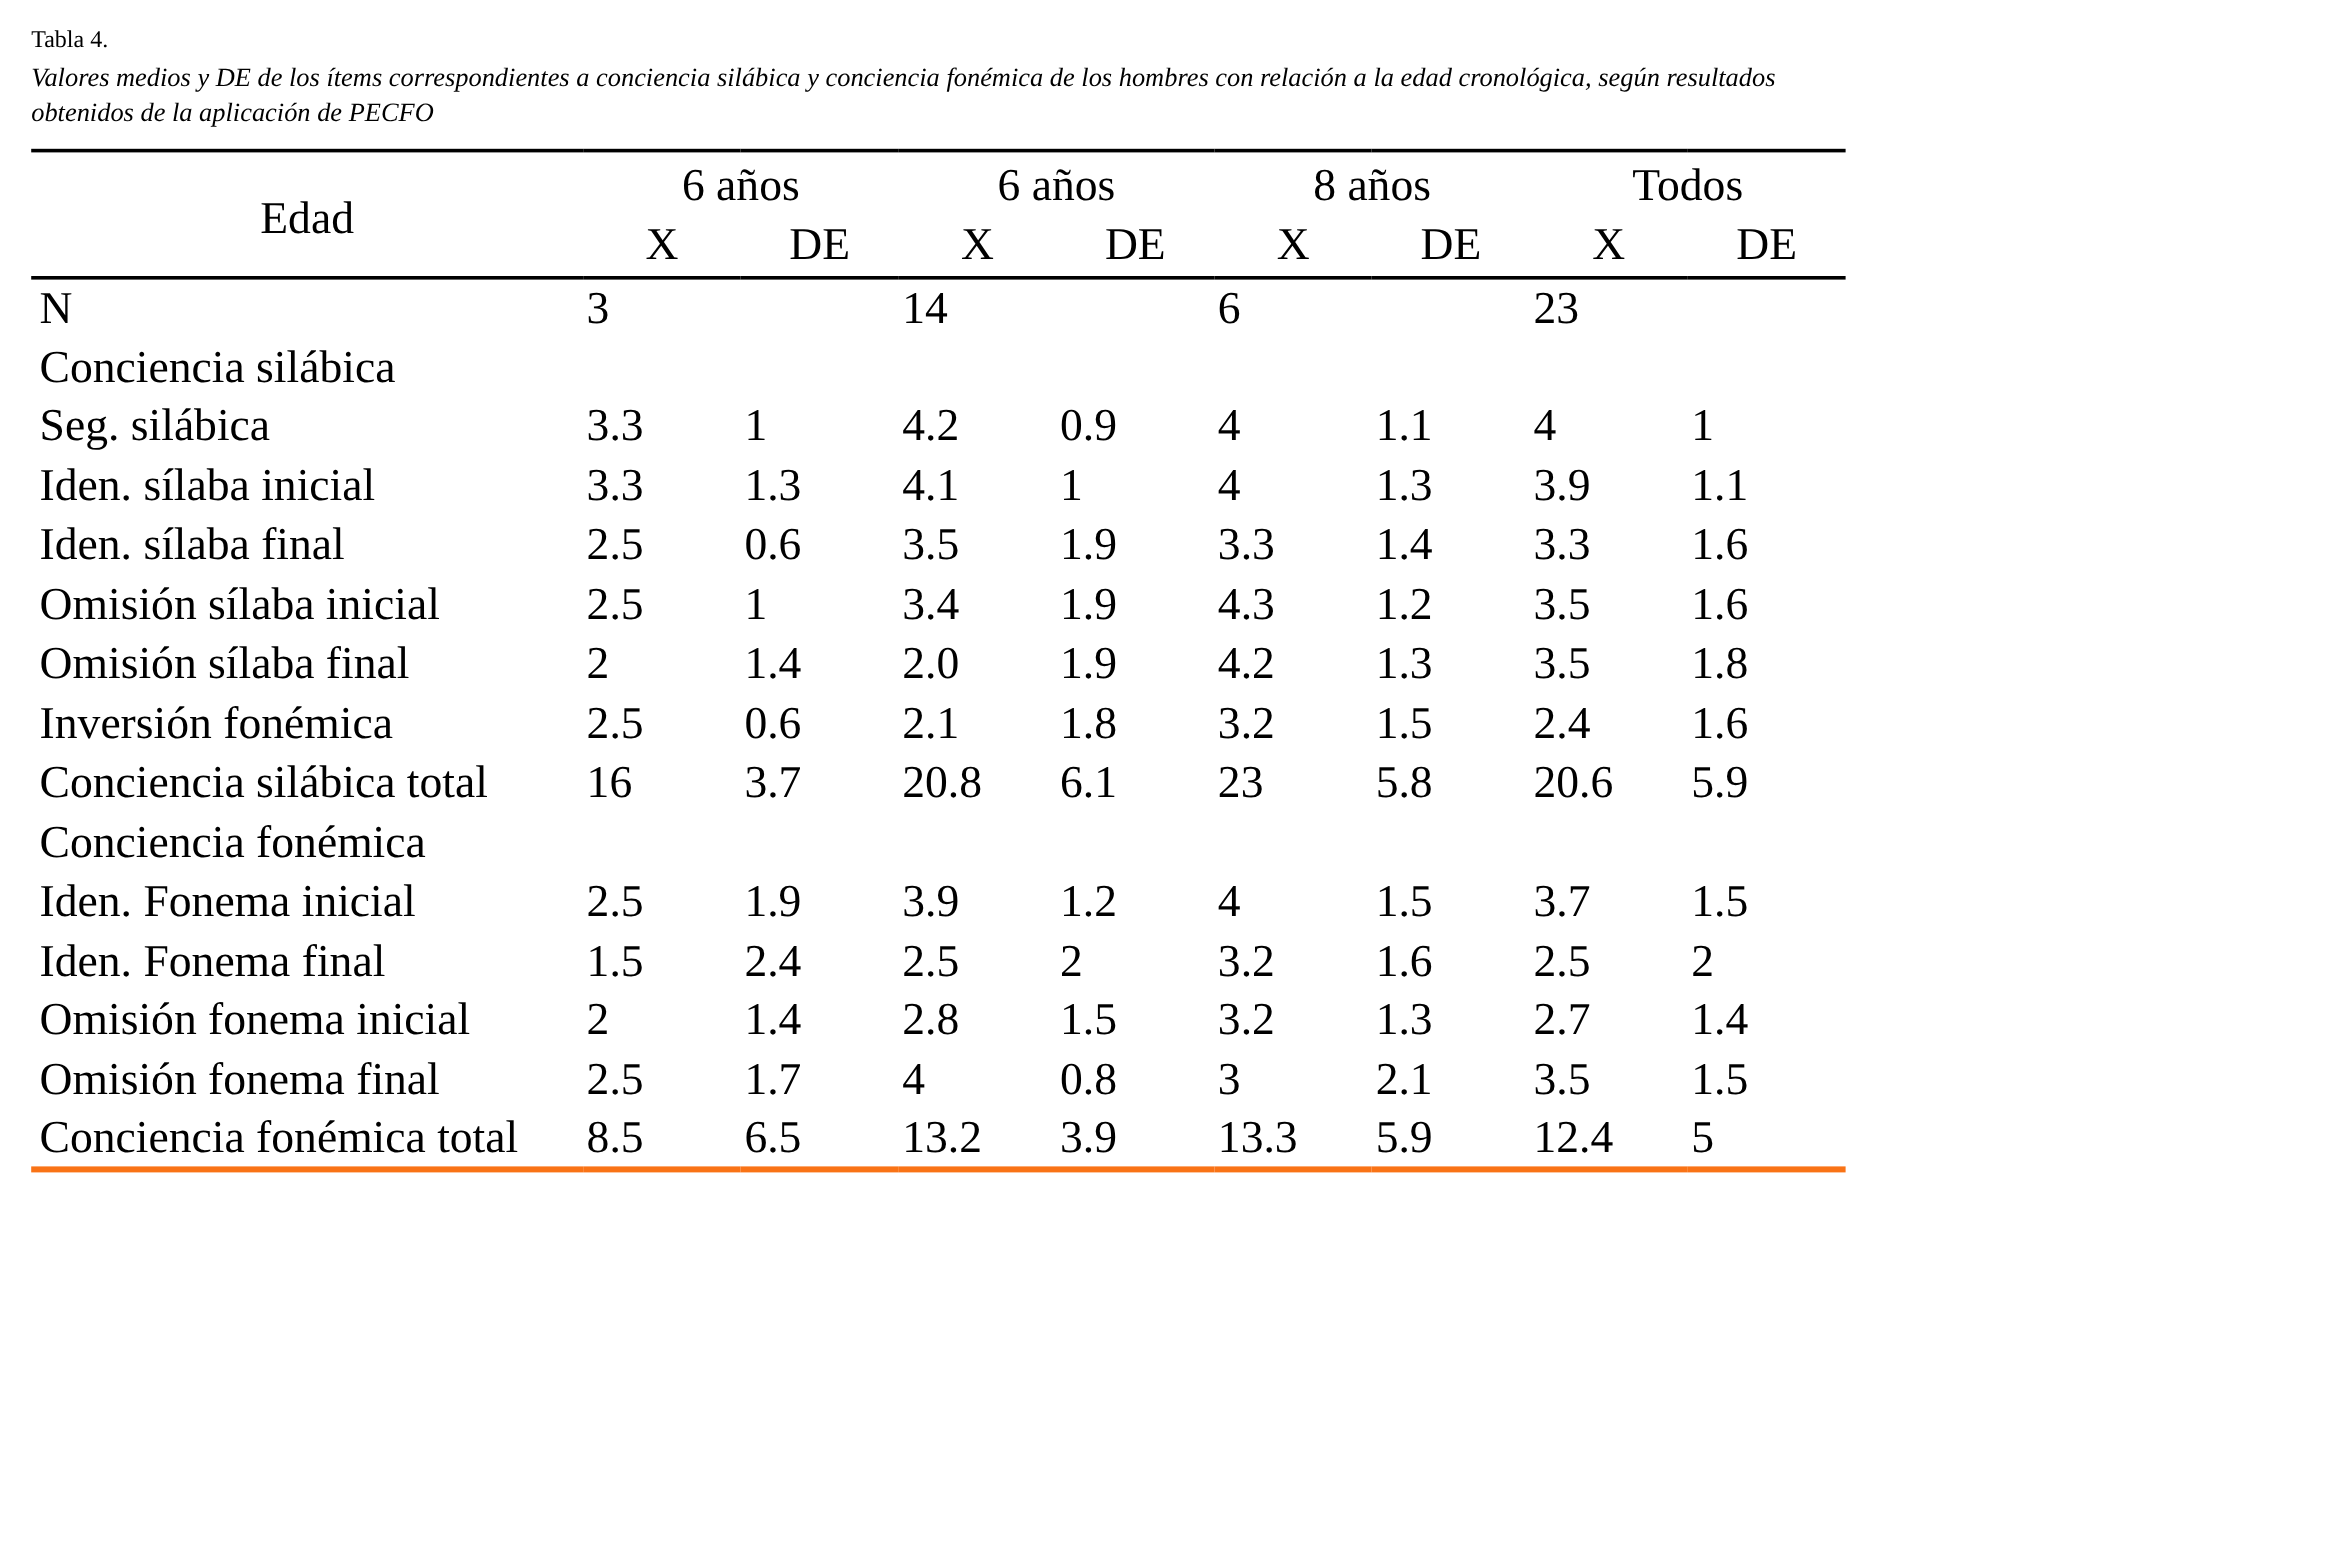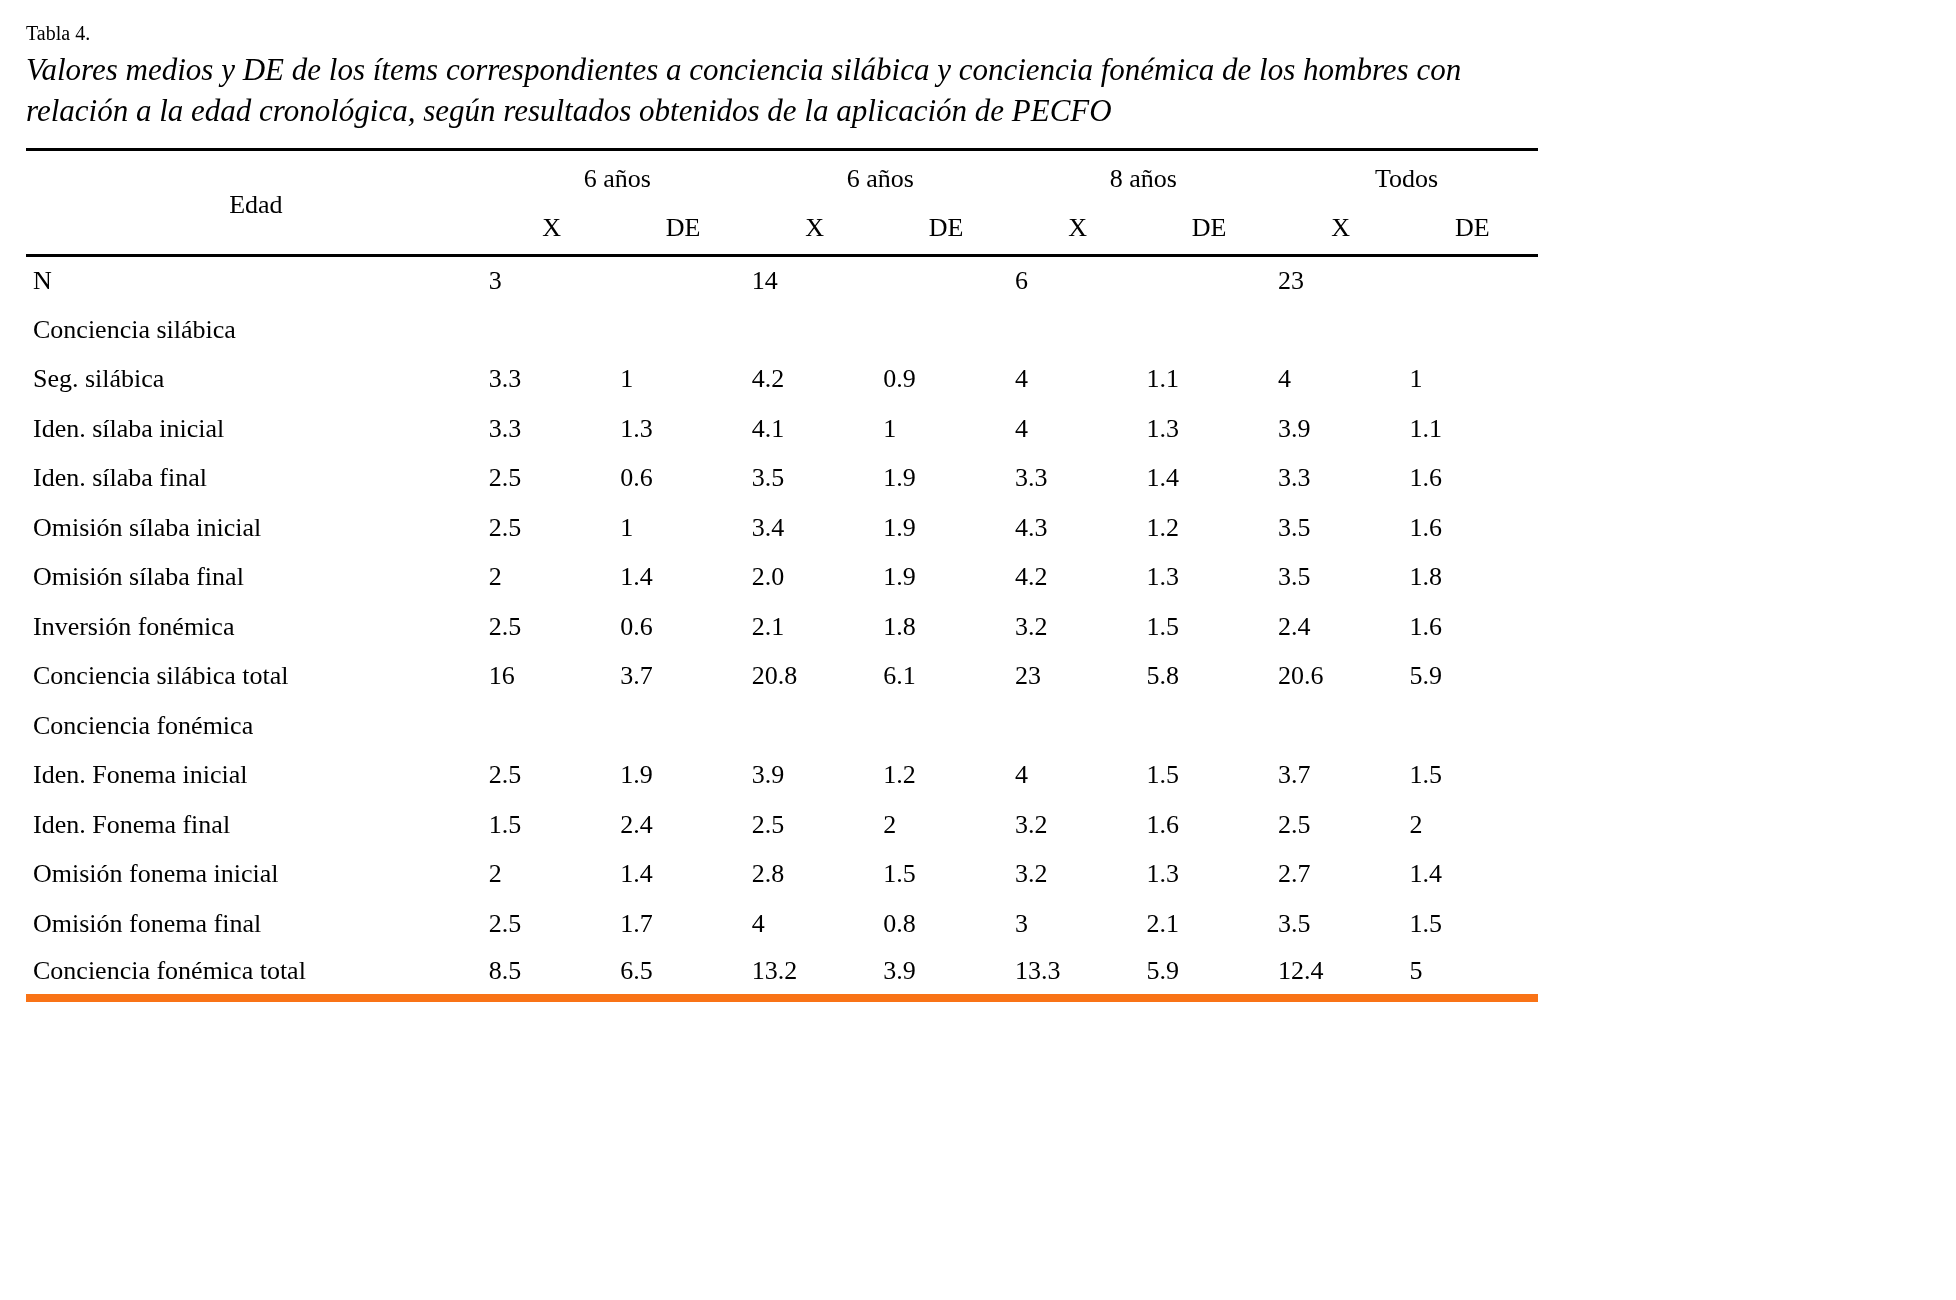--- a/index.html
+++ b/index.html
@@ -11,34 +11,34 @@
     font-family: "Liberation Serif", serif;
   }
   .page {
     padding: 20px 0 0 26px;
   }
   .table-title {
     font-size: 20px;
     line-height: 1.3;
   }
   .table-caption {
-    font-size: 31px;
+    font-size: 22px;
     font-style: italic;
     width: 1505px;
     line-height: 1.32;
     margin-top: 4px;
   }
   table.data-table {
     border-collapse: collapse;
     table-layout: fixed;
     width: 1512px;
     margin-top: 16px;
-    font-size: 26px;
+    font-size: 38px;
     border-top: 3px solid #000;
-    border-bottom: 8px solid #f97316;
+    border-bottom: 5px solid #f97316;
   }
   col.c-label { width: 458px; }
   col.c-num   { width: 131px; }
   thead th {
     font-weight: normal;
     vertical-align: middle;
     padding: 0;
   }
   thead tr.group-row th { height: 52px; padding-top: 6px; }
   thead tr.sub-row th   { height: 54px; }

